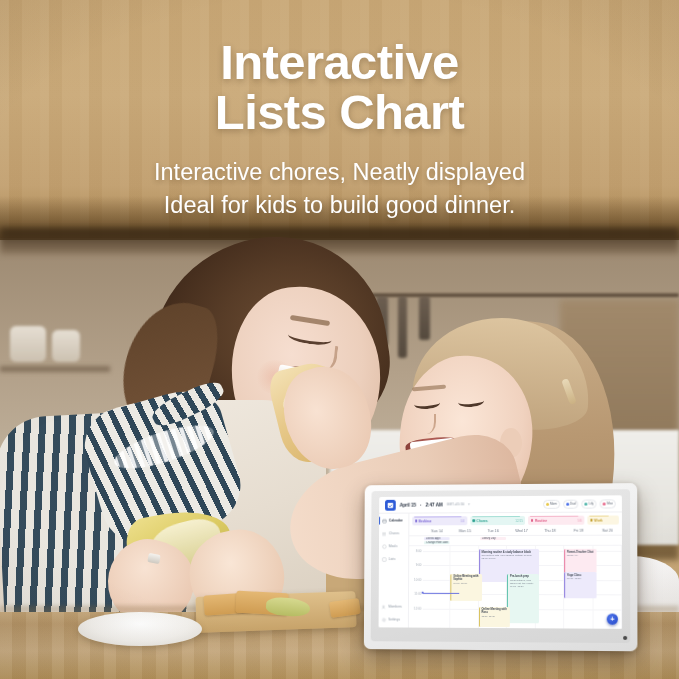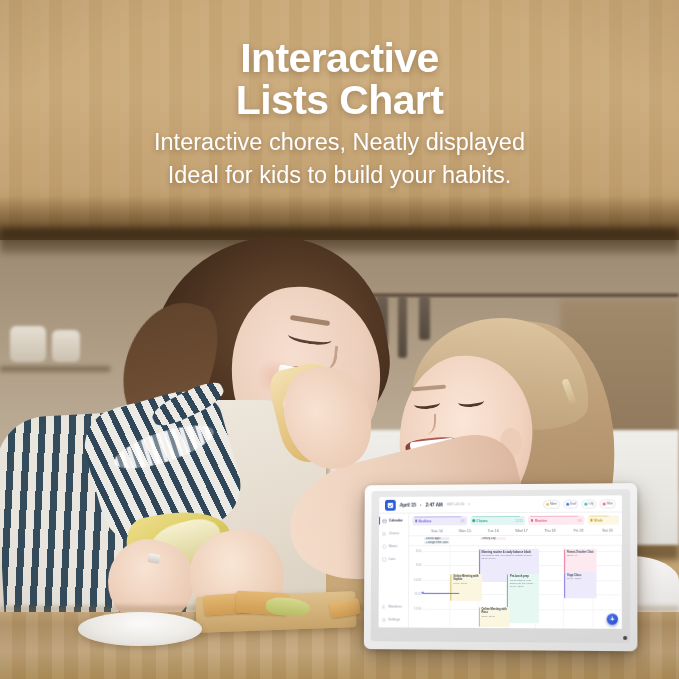--- a/index.html
+++ b/index.html
@@ -266,25 +266,25 @@
   .ring{position:absolute;left:148px;top:554px;width:12px;height:9px;
     background:linear-gradient(180deg,#f4f2ee,#cfcac1);border-radius:2px;transform:rotate(10deg);}
   .vignette{
     position:absolute;inset:0;pointer-events:none;
     background:radial-gradient(ellipse 120% 90% at 50% 46%, rgba(0,0,0,0) 52%, rgba(40,26,10,.22) 100%);
   }
 
   
   .headings{position:absolute;left:0;top:0;width:679px;text-align:center;}
   .h-title{
-    margin-top:38px;color:#fff;font-weight:bold;font-size:41px;line-height:1.02;
+    margin-top:38px;color:#fff;font-weight:bold;font-size:49px;line-height:1.02;
     letter-spacing:-.6px;text-shadow:0 2px 6px rgba(60,40,16,.30);
   }
   .h-sub{
-    margin-top:4px;color:#fff;font-size:23.5px;line-height:1.40;font-weight:500;
+    margin-top:18px;color:#fff;font-size:23.5px;line-height:1.40;font-weight:500;
     text-shadow:0 2px 5px rgba(60,40,16,.30);
   }
 
   
   .tablet{
     position:absolute;left:362px;top:484px;width:274px;height:166px;
     background:linear-gradient(160deg,#fdfdfd 0%,#f1f1f1 42%,#dcdcdc 100%);
     border-radius:7px;
     box-shadow:0 10px 22px rgba(50,34,14,.42), 0 2px 6px rgba(50,34,14,.3);
     transform:perspective(900px) rotateY(-5deg) rotateX(1.4deg);
@@ -470,21 +470,21 @@
     <div class="vignette"></div>
   </div>
 
   <div class="headings">
     <div class="h-title">
       <div>Interactive</div>
       <div>Lists Chart</div>
     </div>
     <div class="h-sub">
       <div>Interactive chores, Neatly displayed</div>
-      <div>Ideal for kids to build your habits.</div>
+      <div>Ideal for kids to build good dinner.</div>
     </div>
   </div>
 
   <div class="tablet">
     <div class="bezel"></div>
     <div class="sensor"></div>
 
     <div class="screen">
 
       <div class="app-header">

